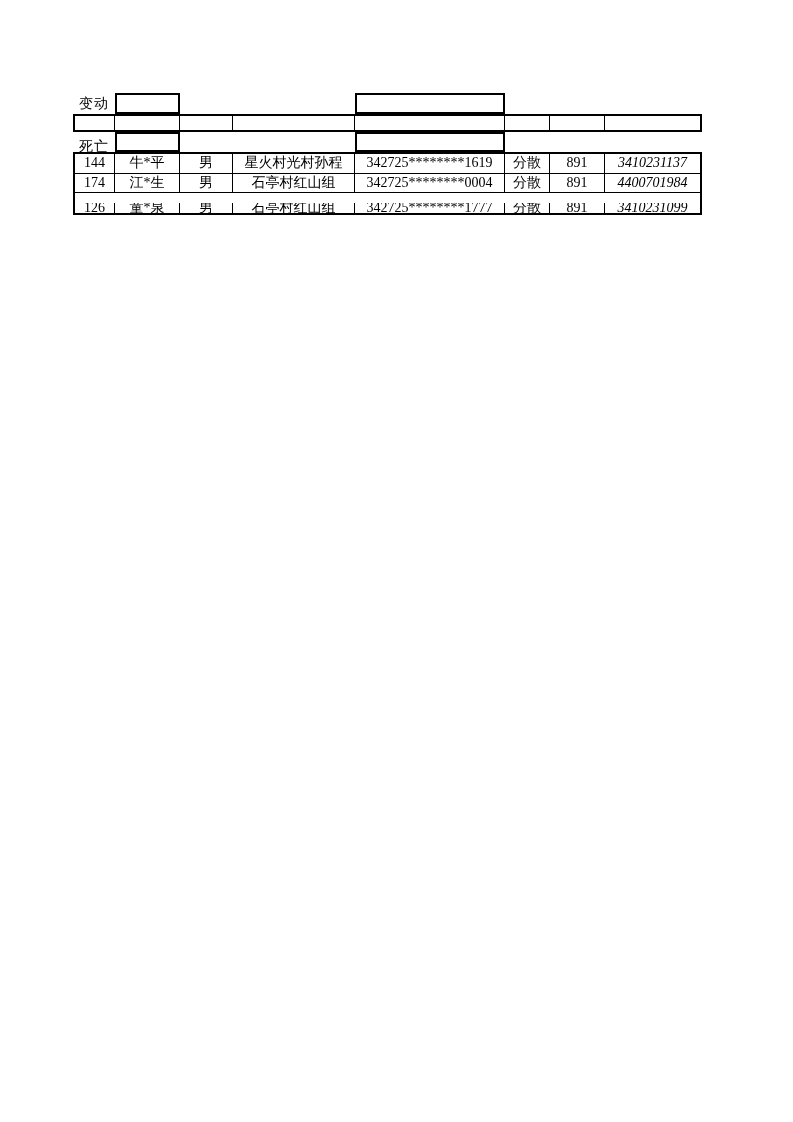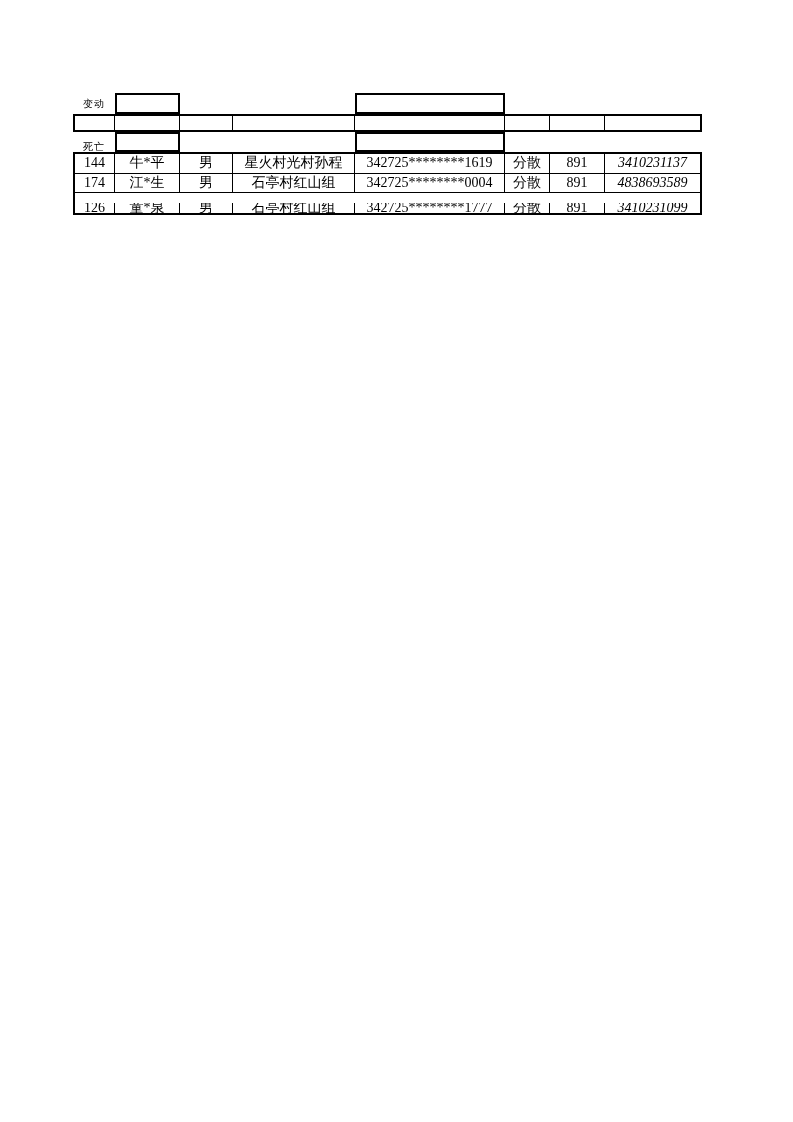--- a/index.html
+++ b/index.html
@@ -22,21 +22,21 @@
     height: 122px;
   }
   
   .section-label {
     position: absolute;
     left: 0;
     width: 42px;
     display: flex;
     align-items: center;
     justify-content: center;
-    font-size: 10px;
+    font-size: 14px;
     letter-spacing: 1px;
     white-space: nowrap;
   }
   .label-change { top: 0; height: 21px; }
   .label-death  { top: 39px; height: 29px; }
 
   
   .box {
     position: absolute;
     box-sizing: border-box;
@@ -129,21 +129,21 @@
     <div class="cell">891</div>
     <div class="cell col-last">3410231137</div>
 
     <div class="cell">174</div>
     <div class="cell">江*生</div>
     <div class="cell">男</div>
     <div class="cell">石亭村红山组</div>
     <div class="cell">342725********0004</div>
     <div class="cell">分散</div>
     <div class="cell">891</div>
-    <div class="cell col-last">4838693589</div>
+    <div class="cell col-last">4400701984</div>
 
     <div class="cell row-last">126</div>
     <div class="cell row-last">童*泉</div>
     <div class="cell row-last">男</div>
     <div class="cell row-last">石亭村红山组</div>
     <div class="cell row-last">342725********1777</div>
     <div class="cell row-last">分散</div>
     <div class="cell row-last">891</div>
     <div class="cell col-last row-last">3410231099</div>
 

